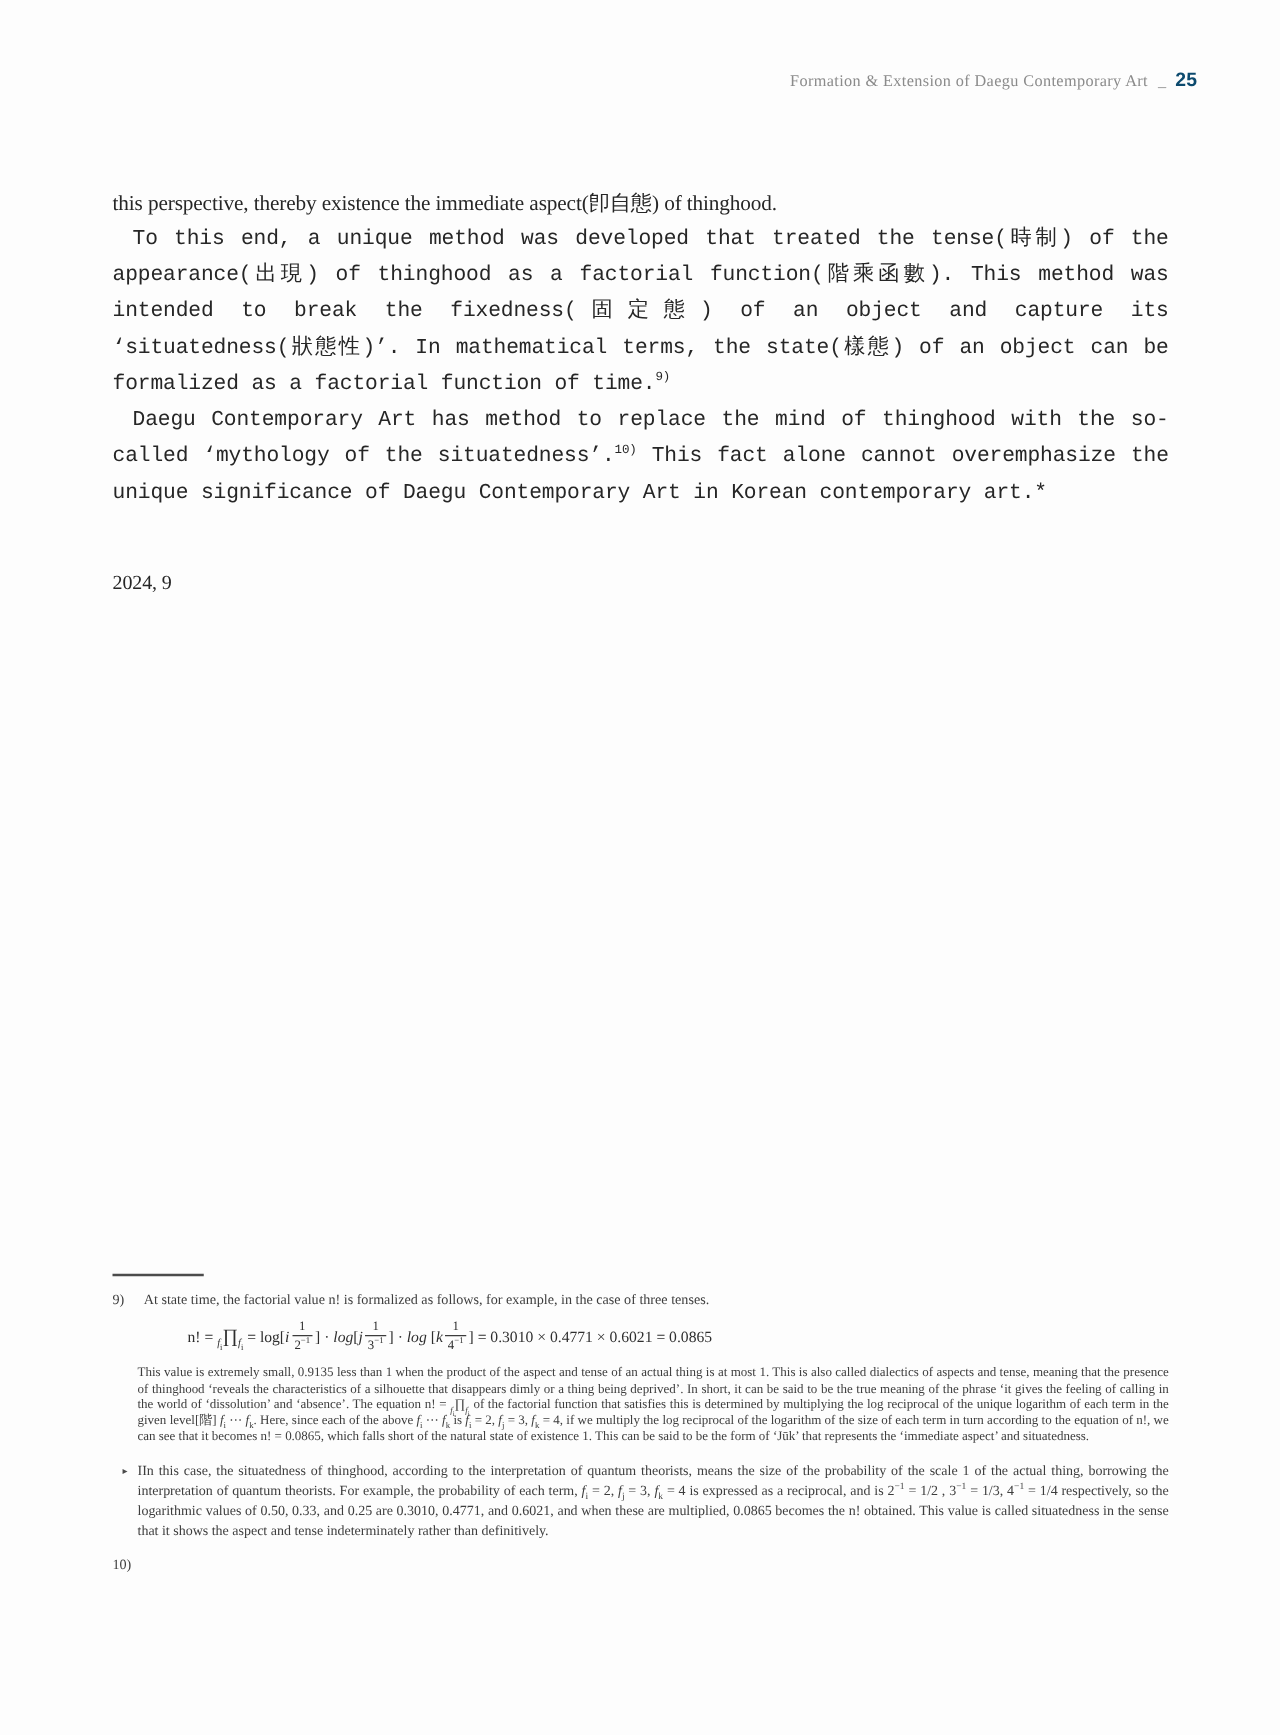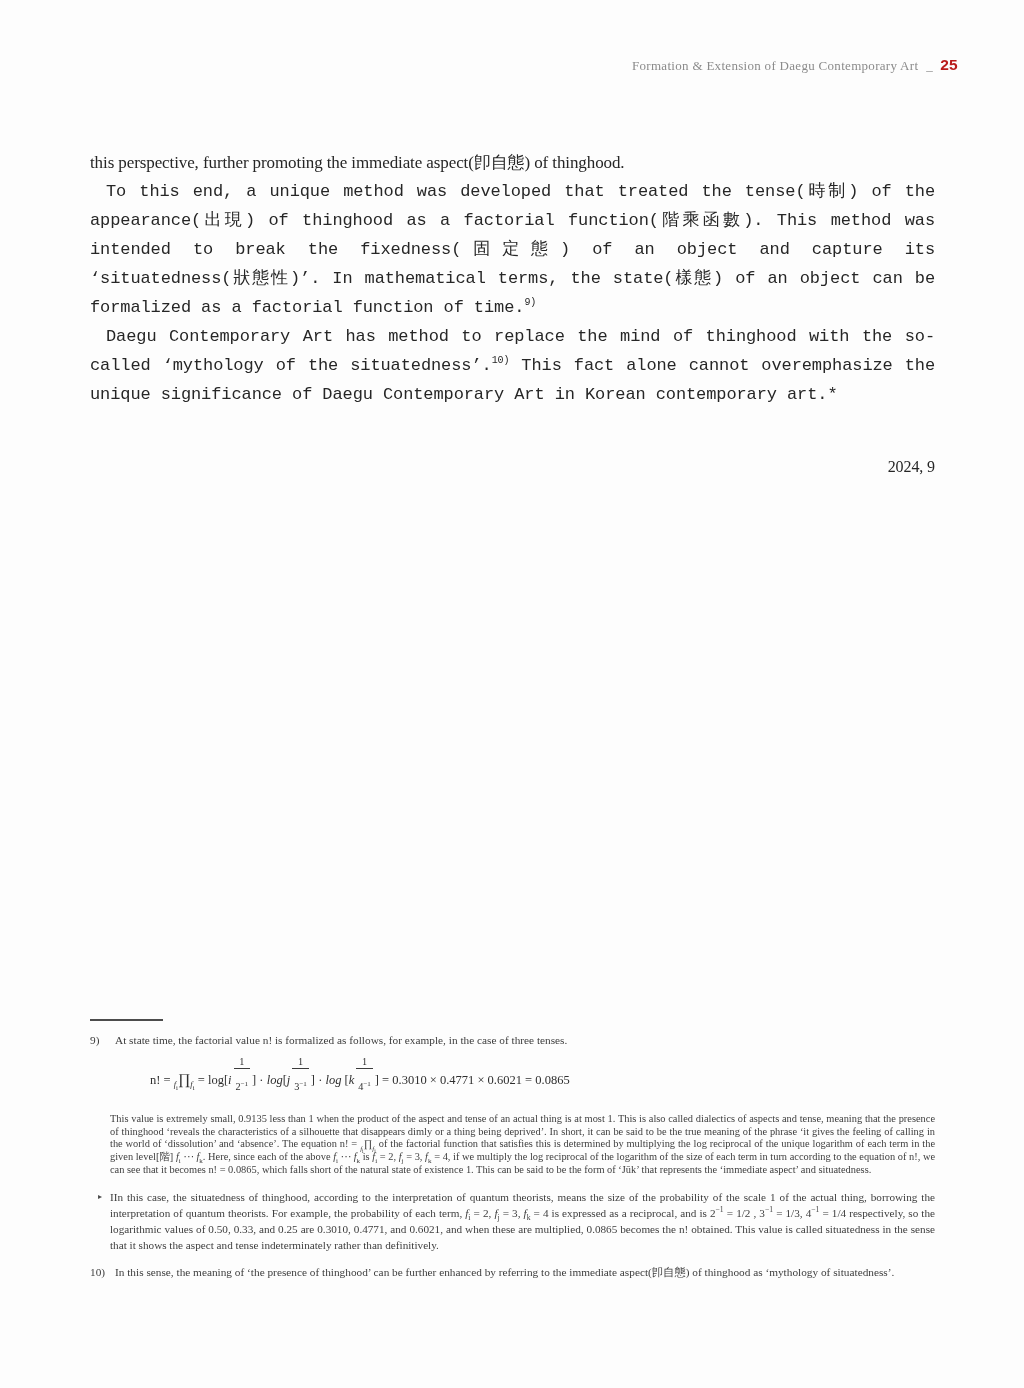--- a/index.html
+++ b/index.html
@@ -8,62 +8,62 @@
     position:relative; width:1024px; height:1388px; background:#fdfdfd;
     overflow:hidden; font-family:"Liberation Serif","DejaVu Serif",serif; color:#262626;
   }
   
   .header {
     position:absolute; top:56px; left:0; right:66px; text-align:right;
     color:#8b8b8b; font-size:13px; letter-spacing:.3px;
   }
   .header .sep { margin-left:8px; color:#8b8b8b; }
   .header .pnum {
-    margin-left:7px; color:#b91c1c; font-weight:bold; font-size:15.5px;
+    margin-left:7px; color:#0c4a6e; font-weight:bold; font-size:15.5px;
     font-family:"Liberation Sans","DejaVu Sans",sans-serif;
   }
   
   .bodytext {
     position:absolute; top:148px; left:90px; width:845px;
     font-size:17px; line-height:29px; text-align:justify; letter-spacing:-.1px;
   }
   .bodytext p.ind { text-indent:16px;font-family:Liberation Mono, monospace; }
   .bodytext sup.ref { font-size:10px; line-height:0; vertical-align:super; }
-  .bodytext .date { text-align:right; text-indent:0; margin-top:43px; font-size:16px; }
+  .bodytext .date { text-align:left; text-indent:0; margin-top:43px; font-size:16px; }
   
   .footnotes { position:absolute; top:1019px; left:90px; width:845px; color:#3d3d3d; }
   .fn-rule { width:73px; height:2px; background:#4c4c4c; margin-bottom:11px; }
   .fn { position:relative; padding-left:25px; font-size:11.3px; line-height:16px; text-align:justify; }
   .fn .fn-label { position:absolute; left:0; top:0; }
   .fn10 { margin-top:11px; }
   .formula { margin:9px 0 8px 60px; font-size:12.5px; color:#2e2e2e; white-space:nowrap; }
   .fn-para { margin:7px 0 0 20px; width:825px; font-size:10.4px; line-height:12.7px; text-align:justify; }
   .fn-bullet { position:relative; margin:12px 0 0 8px; padding-left:12px; font-size:11.2px; line-height:16.2px; text-align:justify; }
   .fn-bullet .bullet { position:absolute; left:0; top:0; font-size:8px; color:#4a4a4a; }
   
   .mt, .formula { font-family:"Liberation Serif","DejaVu Serif","DejaVu Sans",serif; }
   sub, sup { line-height:0; font-size:.68em; }
   sub sub { font-size:.8em; }
   .formula .op { font-size:1.2em; }
   .frac { display:inline-block; vertical-align:middle; text-align:center; margin:0 2px; }
   .frac .num { display:block; font-size:.82em; line-height:1.05; }
-  .frac .den { display:block; border-top:1px solid #3c3c3c; font-size:.82em; line-height:1.2; padding:12px 2px; }
+  .frac .den { display:block; border-top:1px solid #3c3c3c; font-size:.82em; line-height:1.2; padding:2px 2px; }
   .frac .den sup { font-size:.68em; }
 </style>
 </head>
 <body>
 
 <div class="page">
 
   <div class="header">
     <span class="rtitle">Formation &amp; Extension of Daegu Contemporary Art</span><span class="sep">_</span><span class="pnum">25</span>
   </div>
 
   <div class="bodytext">
-    <p>this perspective, further promoting the immediate aspect(卽自態) of thinghood.</p>
+    <p>this perspective, thereby existence the immediate aspect(卽自態) of thinghood.</p>
     <p class="ind"><span>To this end, a unique method was developed that treated the tense(時制) of the appearance(出現) of thinghood as a factorial function(階乘函數). This method was intended to break the fixedness(固定態) of an object and capture its ‘situatedness(狀態性)’. In mathematical terms, the state(樣態) of an object can be formalized as a factorial function of time.</span><sup class="ref">9)</sup></p>
     <p class="ind"><span>Daegu Contemporary Art has method to replace the mind of thinghood with the so-called ‘mythology of the situatedness’.</span><sup class="ref">10)</sup><span> This fact alone cannot overemphasize the unique significance of Daegu Contemporary Art in Korean contemporary art.*</span></p>
     <p class="date">2024, 9</p>
   </div>
 
   <div class="footnotes">
     <div class="fn-rule"></div>
 
     <div class="fn">
       <span class="fn-label">9)</span><span>At state time, the factorial value n! is formalized as follows, for example, in the case of three tenses.</span>
@@ -71,17 +71,17 @@
 
     <div class="formula"><span class="mt">n! = </span><sub class="mt"><i>f</i><sub>i</sub></sub><span class="mt op">∏</span><sub class="mt"><i>f</i><sub>i</sub></sub><span class="mt"> = log[</span><i class="mt">i</i><span class="frac mt"><span class="num">1</span><span class="den">2<sup>−1</sup></span></span><span class="mt">] · </span><i class="mt">log</i><span class="mt">[</span><i class="mt">j</i><span class="frac mt"><span class="num">1</span><span class="den">3<sup>−1</sup></span></span><span class="mt">] · </span><i class="mt">log</i><span class="mt"> [</span><i class="mt">k</i><span class="frac mt"><span class="num">1</span><span class="den">4<sup>−1</sup></span></span><span class="mt">] = 0.3010 × 0.4771 × 0.6021 = 0.0865</span></div>
 
     <div class="fn-para">This value is extremely small, 0.9135 less than 1 when the product of the aspect and tense of an actual thing is at most 1. This is also called dialectics of aspects and tense, meaning that the presence of thinghood ‘reveals the characteristics of a silhouette that disappears dimly or a thing being deprived’. In short, it can be said to be the true meaning of the phrase ‘it gives the feeling of calling in the world of ‘dissolution’ and ‘absence’. The equation <span class="mt">n! = </span><sub class="mt"><i>f</i><sub>i</sub></sub><span class="mt op">∏</span><sub class="mt"><i>f</i><sub>i</sub></sub> of the factorial function that satisfies this is determined by multiplying the log reciprocal of the unique logarithm of each term in the given level[階] <i class="mt">f</i><sub class="mt">i</sub><span class="mt"> ⋯ </span><i class="mt">f</i><sub class="mt">k</sub>. Here, since each of the above <i class="mt">f</i><sub class="mt">i</sub><span class="mt"> ⋯ </span><i class="mt">f</i><sub class="mt">k</sub> is <i class="mt">f</i><sub class="mt">i</sub> = 2, <i class="mt">f</i><sub class="mt">j</sub> = 3, <i class="mt">f</i><sub class="mt">k</sub> = 4, if we multiply the log reciprocal of the logarithm of the size of each term in turn according to the equation of n!, we can see that it becomes <span class="mt">n! = 0.0865</span>, which falls short of the natural state of existence 1. This can be said to be the form of ‘Jūk’ that represents the ‘immediate aspect’ and situatedness.</div>
 
     <div class="fn-bullet">
       <span class="bullet">▸</span><span>IIn this case, the situatedness of thinghood, according to the interpretation of quantum theorists, means the size of the probability of the scale 1 of the actual thing, borrowing the interpretation of quantum theorists. For example, the probability of each term, <i class="mt">f</i><sub class="mt">i</sub> = 2, <i class="mt">f</i><sub class="mt">j</sub> = 3, <i class="mt">f</i><sub class="mt">k</sub> = 4 is expressed as a reciprocal, and is <span class="mt">2</span><sup class="mt">−1</sup> = 1/2 , <span class="mt">3</span><sup class="mt">−1</sup> = 1/3, <span class="mt">4</span><sup class="mt">−1</sup> = 1/4 respectively, so the logarithmic values of 0.50, 0.33, and 0.25 are 0.3010, 0.4771, and 0.6021, and when these are multiplied, 0.0865 becomes the n! obtained. This value is called situatedness in the sense that it shows the aspect and tense indeterminately rather than definitively.</span>
     </div>
 
     <div class="fn fn10">
-      <span class="fn-label">10)</span><span>In this sense, the meaning of ‘the presence of thinghood’ can be further enhanced by referring to the immediate aspect(卽自態) of thinghood as ‘mythology of situatedness’.</span>
+      <span class="fn-label">10)</span>
     </div>
   </div>
 
 </div>
 
 </body></html>

